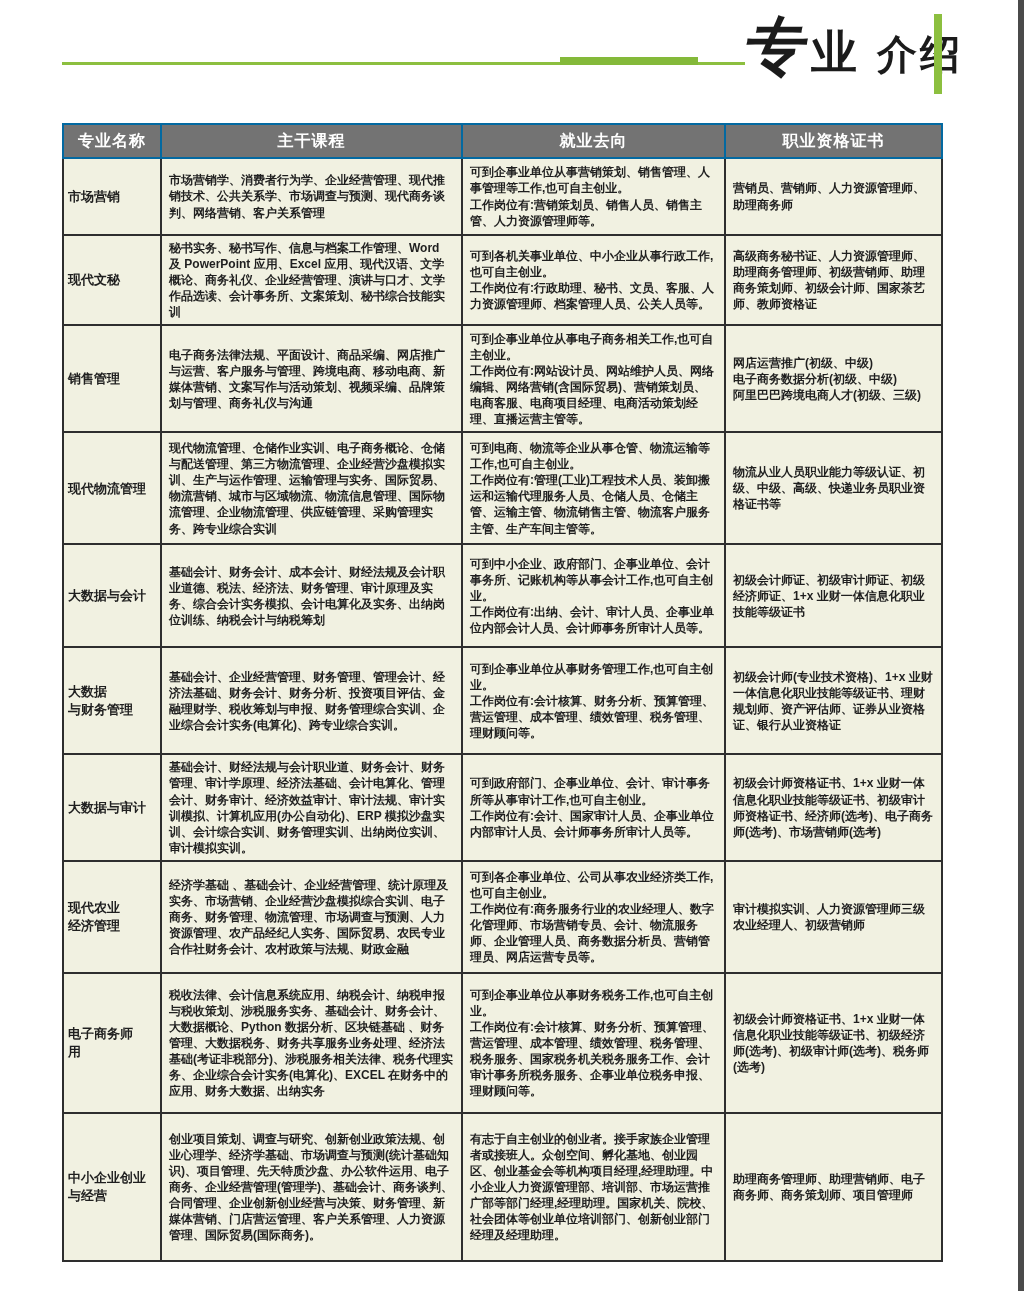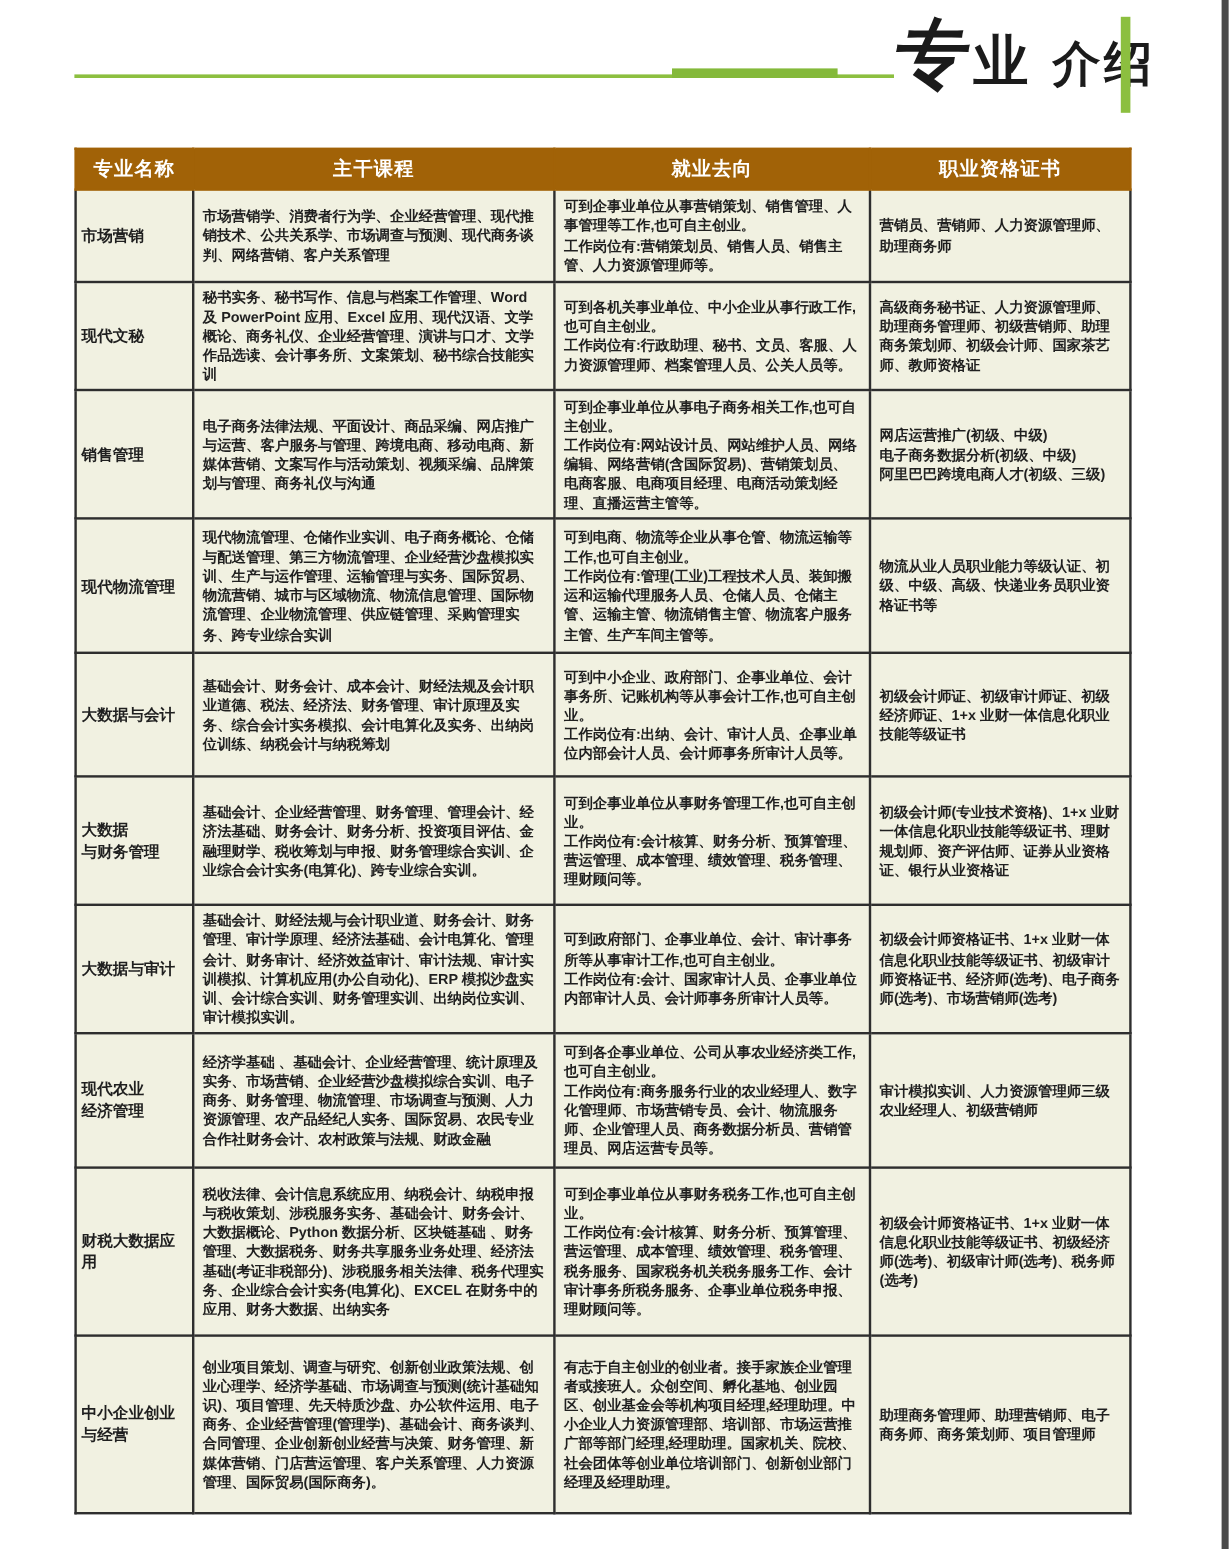--- a/index.html
+++ b/index.html
@@ -38,26 +38,26 @@
     background:#8cbf3f;
   }
   
   table.majors{
     position:absolute;left:62px;top:123px;
     width:879px;
     border-collapse:collapse;
     table-layout:fixed;
   }
   table.majors th{
-    background:#a16207;
+    background:#737373;
     color:#ffffff;
     font-size:16px;
     font-weight:bold;
     height:28px;
-    border:2px solid #a16207;
+    border:2px solid #0369a1;
     padding:2px 4px;
     letter-spacing:1px;
   }
   table.majors td{
     border:2px solid #2e2e2e;
     background:#f1f1e1;
     font-size:12px;
     font-weight:bold;
     line-height:1.34;
     padding:4px 7px;
@@ -158,21 +158,21 @@
         <tr style="height: 112px;">
           <td class="major">现代农业
 经济管理</td>
           <td>经济学基础 、基础会计、企业经营管理、统计原理及实务、市场营销、企业经营沙盘模拟综合实训、电子商务、财务管理、物流管理、市场调查与预测、人力资源管理、农产品经纪人实务、国际贸易、农民专业合作社财务会计、农村政策与法规、财政金融</td>
           <td>可到各企事业单位、公司从事农业经济类工作,也可自主创业。
 工作岗位有:商务服务行业的农业经理人、数字化管理师、市场营销专员、会计、物流服务师、企业管理人员、商务数据分析员、营销管理员、网店运营专员等。</td>
           <td>审计模拟实训、人力资源管理师三级
 农业经理人、初级营销师</td>
         </tr>
         <tr style="height: 140px;">
-          <td class="major">财税大数据应
+          <td class="major">电子商务师
 用</td>
           <td>税收法律、会计信息系统应用、纳税会计、纳税申报与税收策划、涉税服务实务、基础会计、财务会计、大数据概论、Python 数据分析、区块链基础 、财务管理、大数据税务、财务共享服务业务处理、经济法基础(考证非税部分)、涉税服务相关法律、税务代理实务、企业综合会计实务(电算化)、EXCEL 在财务中的应用、财务大数据、出纳实务</td>
           <td>可到企事业单位从事财务税务工作,也可自主创业。
 工作岗位有:会计核算、财务分析、预算管理、营运管理、成本管理、绩效管理、税务管理、税务服务、国家税务机关税务服务工作、会计审计事务所税务服务、企事业单位税务申报、理财顾问等。</td>
           <td>初级会计师资格证书、1+x 业财一体信息化职业技能等级证书、初级经济师(选考)、初级审计师(选考)、税务师(选考)</td>
         </tr>
         <tr style="height: 148px;">
           <td class="major">中小企业创业
 与经营</td>
           <td>创业项目策划、调查与研究、创新创业政策法规、创业心理学、经济学基础、市场调查与预测(统计基础知识)、项目管理、先天特质沙盘、办公软件运用、电子商务、企业经营管理(管理学)、基础会计、商务谈判、合同管理、企业创新创业经营与决策、财务管理、新媒体营销、门店营运管理、客户关系管理、人力资源管理、国际贸易(国际商务)。</td>

